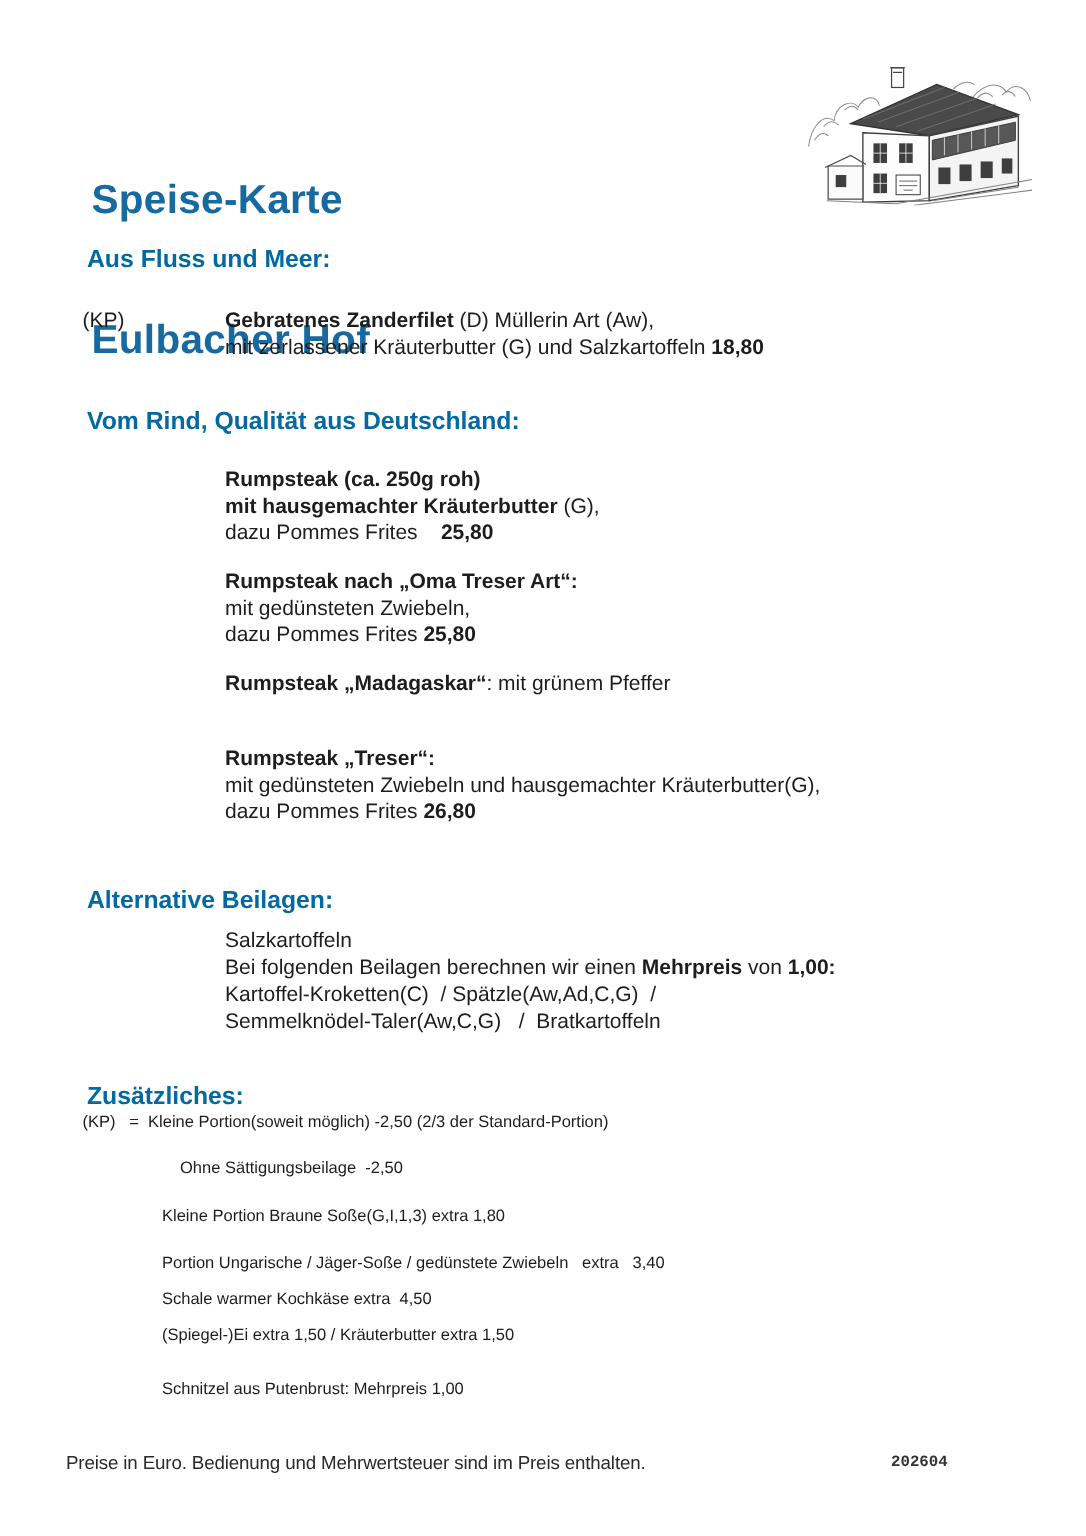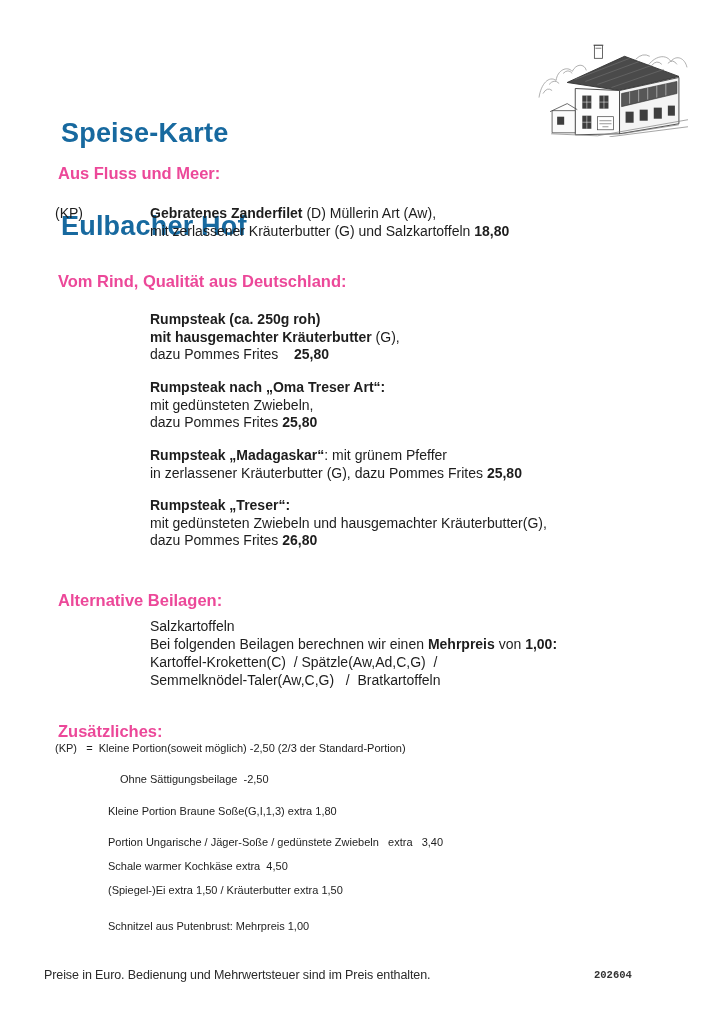--- a/index.html
+++ b/index.html
@@ -8,21 +8,21 @@
     font-family:"Liberation Sans", sans-serif; color:#1d1d1d; overflow:hidden;
   }
   .brand {
     position:absolute; left:61px; top:56px;
     font-size:27px; font-weight:700; line-height:31px;
     color:#17699f; letter-spacing:0.2px; white-space:pre;
   }
   .illu { position:absolute; left:537px; top:37px; width:153px; height:100px; }
   .sec-heading {
     position:absolute; left:58px; font-size:16.5px; font-weight:700;
-    white-space:pre; color:#ec4899;
+    white-space:pre; color:#0369a1;
   }
   .item { position:absolute; left:110px;padding-left:40px; }
   .kp { position:absolute; left:-55px; top:0; font-size:14px; }
   .line { font-size:14px; line-height:17.5px; white-space:pre-wrap; }
   .beilagen .line { line-height:18px; }
   .b { font-weight:700; }
   .freeline { position:absolute; font-size:11px; white-space:pre-wrap; }
   .footer-left  { position:absolute; left:44px;  top:968px; font-size:12.5px; color:#2a2a2a; letter-spacing:-0.1px; }
   .footer-right { position:absolute; left:594px; top:969px; font-size:10.5px; font-weight:600; color:#333;font-family:Liberation Mono, monospace; }
 </style>
@@ -86,21 +86,20 @@
   </div>
 
   <div class="item" style="top:379px">
     <div class="line"><span class="b">Rumpsteak nach „Oma Treser Art“:</span></div>
     <div class="line"><span>mit gedünsteten Zwiebeln,</span></div>
     <div class="line"><span>dazu Pommes Frites </span><span class="b">25,80</span></div>
   </div>
 
   <div class="item" style="top:447px">
     <div class="line"><span class="b">Rumpsteak „Madagaskar“</span><span>: mit grünem Pfeffer</span></div>
-    <div class="line"><span>in zerlassener Kräuterbutter (G), dazu Pommes Frites </span><span class="b">25,80</span></div>
   </div>
 
   <div class="item" style="top:497px">
     <div class="line"><span class="b">Rumpsteak „Treser“:</span></div>
     <div class="line"><span>mit gedünsteten Zwiebeln und hausgemachter Kräuterbutter(G),</span></div>
     <div class="line"><span>dazu Pommes Frites </span><span class="b">26,80</span></div>
   </div>
 
   <div class="sec-heading" style="top:591px">Alternative Beilagen:</div>
 

